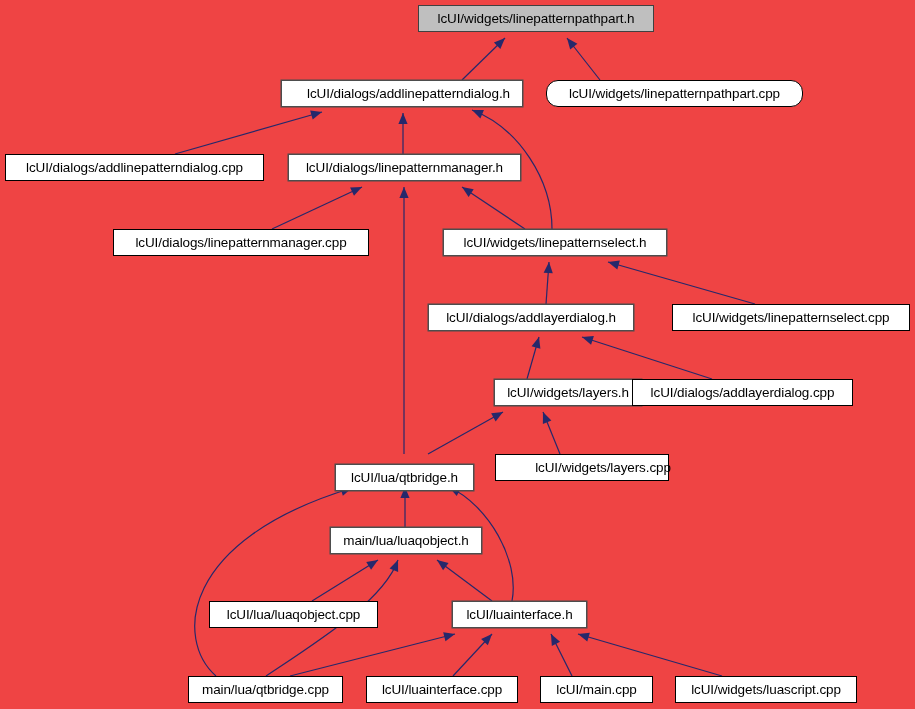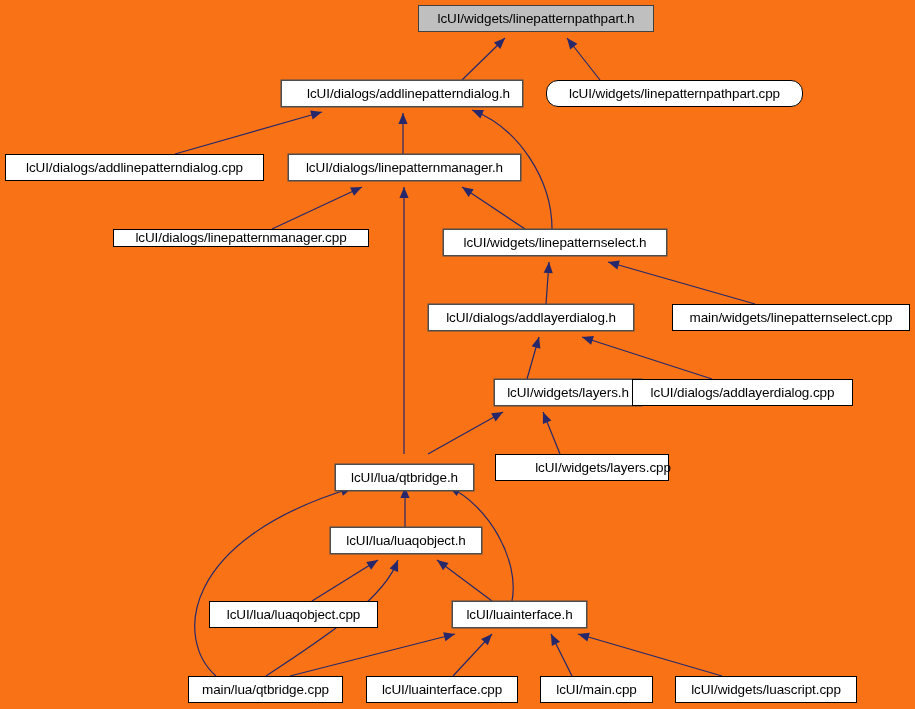--- a/index.html
+++ b/index.html
@@ -7,21 +7,21 @@
     padding: 0;
     background: #ffffff;
   }
   body {
     font-family: "Liberation Sans", sans-serif;
   }
   #graph-root {
     position: relative;
     width: 915px;
     height: 709px;
-    background: #f97316;
+    background: #ef4444;
     overflow: hidden;
     text-align: center;
   }
   #graph-svg {
     position: absolute;
     left: 0;
     top: 0;
     width: 915px;
     height: 709px;
   }
@@ -124,46 +124,46 @@
       </div>
       <div class="node-box" title="lcUI/widgets/linepatternpathpart.cpp" style="left: 546px; top: 80px; width: 257px; height: 27px; border-radius: 12px;">
         <span class="node-label">lcUI/widgets/linepatternpathpart.cpp</span>
       </div>
       <div class="node-box" title="lcUI/dialogs/addlinepatterndialog.cpp" style="left: 5px; top: 154px; width: 259px; height: 27px;">
         <span class="node-label">lcUI/dialogs/addlinepatterndialog.cpp</span>
       </div>
       <div class="node-box thick" title="lcUI/dialogs/linepatternmanager.h" style="left: 288px; top: 154px; width: 233px; height: 27px;">
         <span class="node-label">lcUI/dialogs/linepatternmanager.h</span>
       </div>
-      <div class="node-box" title="lcUI/dialogs/linepatternmanager.cpp" style="left: 113px; top: 229px; width: 256px; height: 18px;">
+      <div class="node-box" title="lcUI/dialogs/linepatternmanager.cpp" style="left: 113px; top: 229px; width: 256px; height: 27px;">
         <span class="node-label">lcUI/dialogs/linepatternmanager.cpp</span>
       </div>
       <div class="node-box thick" title="lcUI/widgets/linepatternselect.h" style="left: 443px; top: 229px; width: 224px; height: 27px;">
         <span class="node-label">lcUI/widgets/linepatternselect.h</span>
       </div>
       <div class="node-box thick" title="lcUI/dialogs/addlayerdialog.h" style="left: 428px; top: 304px; width: 206px; height: 27px;">
         <span class="node-label">lcUI/dialogs/addlayerdialog.h</span>
       </div>
       <div class="node-box" title="lcUI/widgets/linepatternselect.cpp" style="left: 672px; top: 304px; width: 238px; height: 27px;">
-        <span class="node-label">main/widgets/linepatternselect.cpp</span>
+        <span class="node-label">lcUI/widgets/linepatternselect.cpp</span>
       </div>
       <div class="node-box thick" title="lcUI/widgets/layers.h" style="left: 458px; top: 379px; width: 148px; height: 27px; margin-left: 36px;">
         <span class="node-label">lcUI/widgets/layers.h</span>
       </div>
       <div class="node-box" title="lcUI/dialogs/addlayerdialog.cpp" style="left: 632px; top: 379px; width: 221px; height: 27px;">
         <span class="node-label">lcUI/dialogs/addlayerdialog.cpp</span>
       </div>
       <div class="node-box thick" title="lcUI/lua/qtbridge.h" style="left: 335px; top: 454px; width: 139px; height: 27px; margin-top: 10px;">
         <span class="node-label">lcUI/lua/qtbridge.h</span>
       </div>
       <div class="node-box" title="lcUI/widgets/layers.cpp" style="left: 495px; top: 454px; width: 174px; height: 27px; padding-left: 42px;">
         <span class="node-label">lcUI/widgets/layers.cpp</span>
       </div>
       <div class="node-box thick" title="lcUI/lua/luaqobject.h" style="left: 330px; top: 527px; width: 152px; height: 27px;">
-        <span class="node-label">lcUI/lua/luaqobject.h</span>
+        <span class="node-label">main/lua/luaqobject.h</span>
       </div>
       <div class="node-box" title="lcUI/lua/luaqobject.cpp" style="left: 209px; top: 601px; width: 169px; height: 27px;">
         <span class="node-label">lcUI/lua/luaqobject.cpp</span>
       </div>
       <div class="node-box thick" title="lcUI/luainterface.h" style="left: 452px; top: 601px; width: 135px; height: 27px;">
         <span class="node-label">lcUI/luainterface.h</span>
       </div>
       <div class="node-box" title="lcUI/lua/qtbridge.cpp" style="left: 188px; top: 676px; width: 155px; height: 27px;">
         <span class="node-label">main/lua/qtbridge.cpp</span>
       </div>

